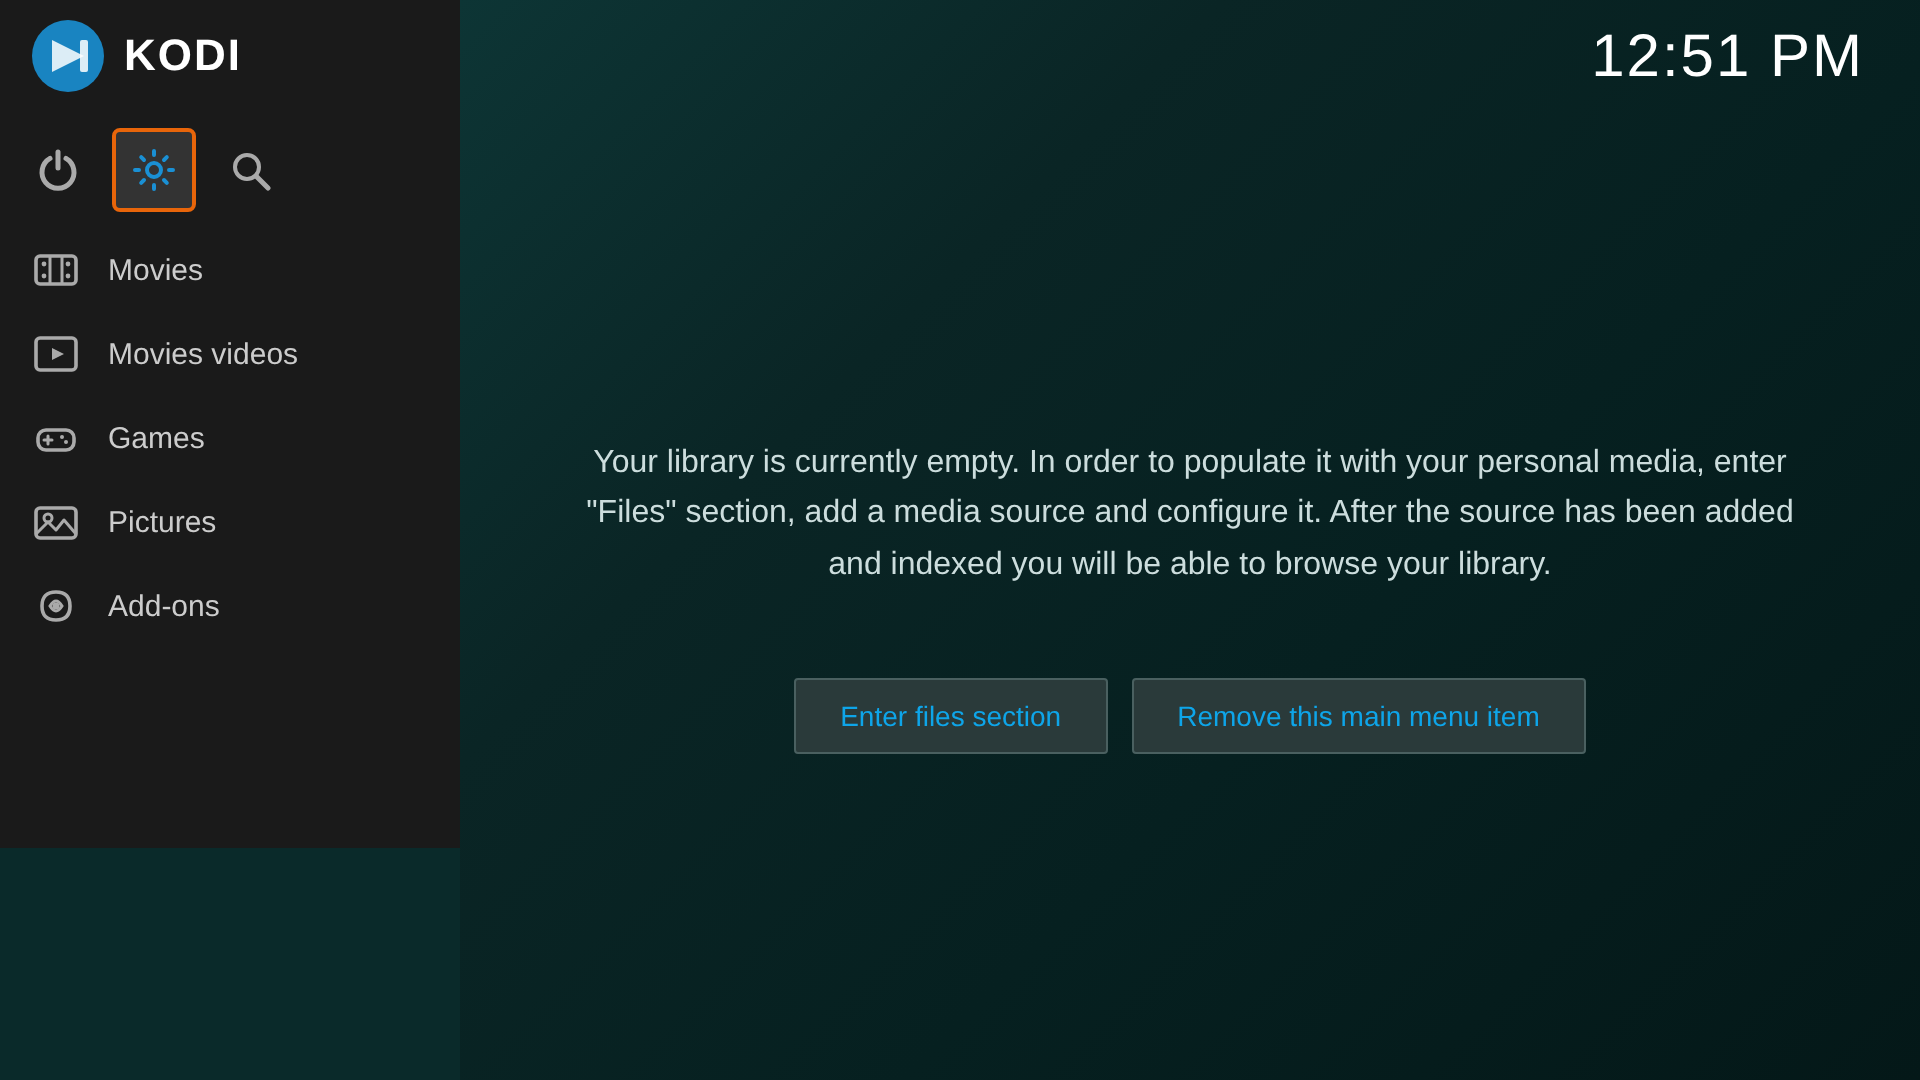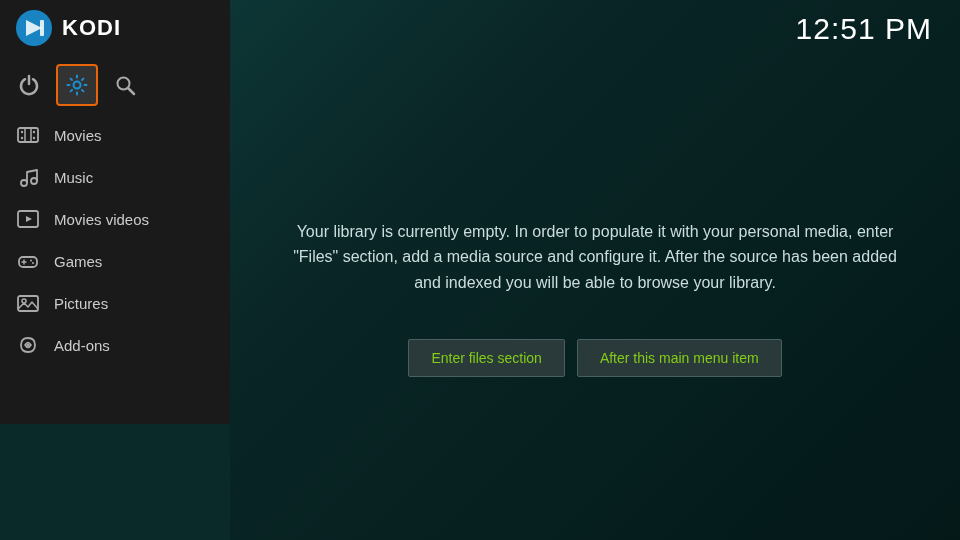--- a/index.html
+++ b/index.html
@@ -144,21 +144,21 @@
     }
 
     .action-buttons {
       display: flex;
       gap: 12px;
     }
 
     .action-btn {
       padding: 10px 22px;
       background: #2a3a3a;
-      color: #84cc16;
+      color: #0ea5e9;
       border: 1px solid #4a6060;
       font-size: 14px;
       cursor: pointer;
       border-radius: 2px;
       transition: background 0.15s;
     }
 
     
     svg { display: block; }
   </style>
@@ -214,30 +214,20 @@
           <circle cx="17" cy="8" r="1.2" fill="#aaa"></circle>
           <circle cx="17" cy="14" r="1.2" fill="#aaa"></circle>
           <line x1="8" y1="4" x2="8" y2="18" stroke="#aaa" stroke-width="1.5"></line>
           <line x1="14" y1="4" x2="14" y2="18" stroke="#aaa" stroke-width="1.5"></line>
         </svg>
       </span>
       <span class="nav-label">Movies</span>
     </div>
 
 
-    <div class="nav-item">
-      <span class="nav-icon">
-        <svg width="22" height="22" viewBox="0 0 22 22" fill="none">
-          <circle cx="7" cy="17" r="3" stroke="#aaa" stroke-width="1.8"></circle>
-          <circle cx="17" cy="15" r="3" stroke="#aaa" stroke-width="1.8"></circle>
-          <polyline points="10,17 10,6 20,4 20,15" stroke="#aaa" stroke-width="1.8" stroke-linejoin="round"></polyline>
-        </svg>
-      </span>
-      <span class="nav-label">Music</span>
-    </div>
 
     <div class="nav-item">
       <span class="nav-icon">
         <svg width="22" height="22" viewBox="0 0 22 22" fill="none">
           <rect x="1" y="3" width="20" height="16" rx="2" stroke="#aaa" stroke-width="1.8"></rect>
           <polygon points="9,8 15,11 9,14" fill="#aaa"></polygon>
         </svg>
       </span>
       <span class="nav-label">Movies videos</span>
     </div>
@@ -286,17 +276,17 @@
 
   <div class="top-bar">
     <span class="clock">12:51 PM</span>
   </div>
 
   <div class="content-area">
     <p class="empty-library-text">Your library is currently empty. In order to populate it with your personal media, enter "Files" section, add a media source and configure it. After the source has been added and indexed you will be able to browse your library.</p>
 
     <div class="action-buttons">
       <button class="action-btn">Enter files section</button>
-      <button class="action-btn">After this main menu item</button>
+      <button class="action-btn">Remove this main menu item</button>
     </div>
   </div>
 
 </main>
 
 </body></html>

